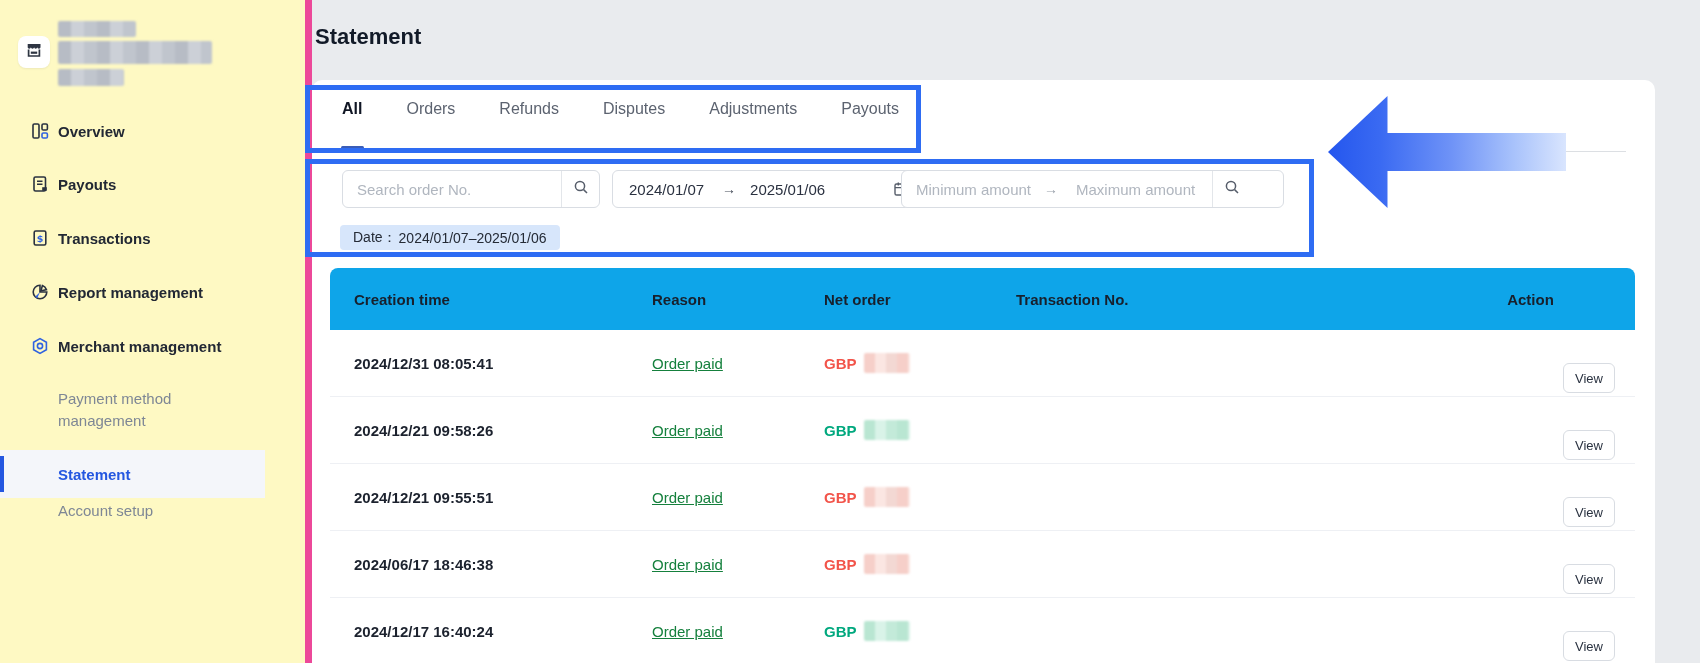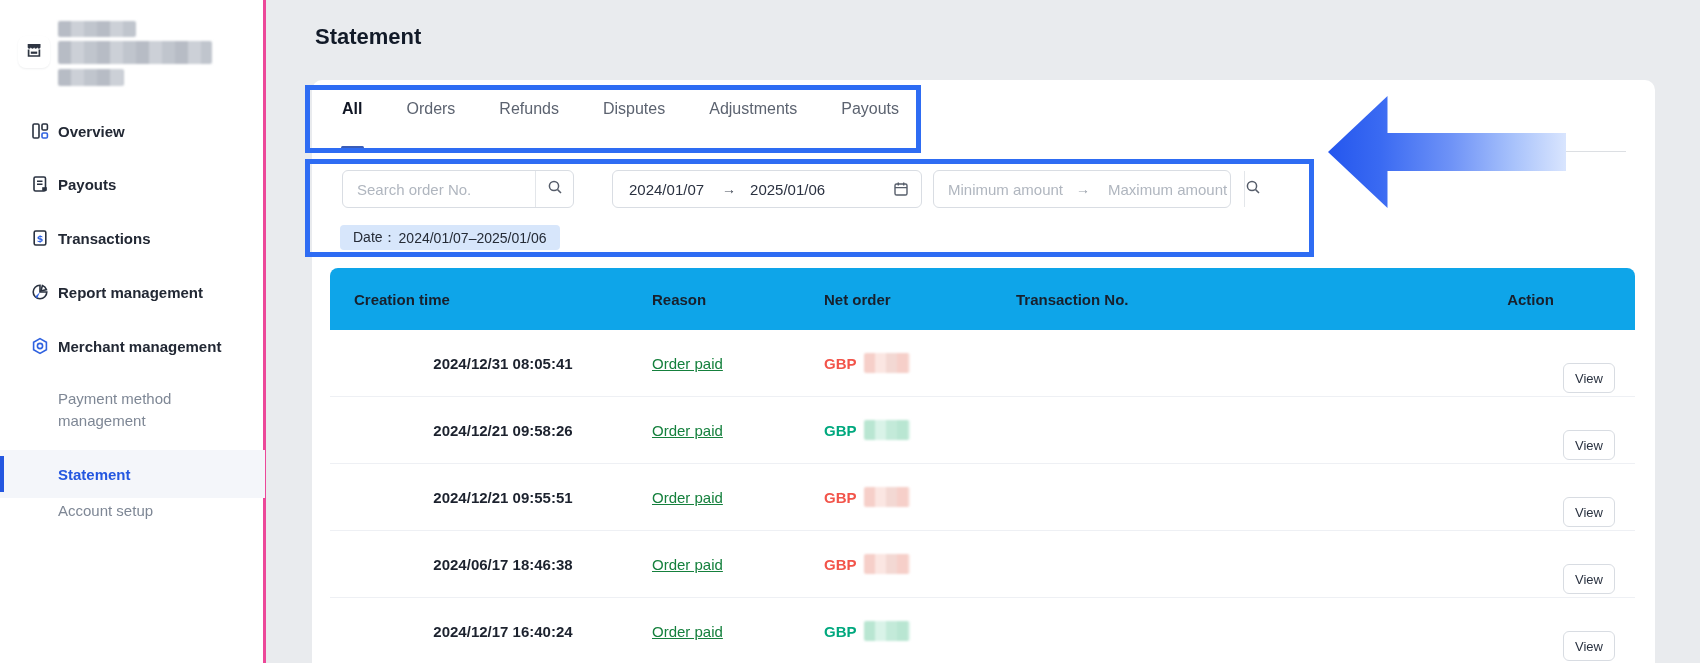--- a/index.html
+++ b/index.html
@@ -12,22 +12,22 @@
     color:#20242c;
   }
   :root{
     --accent:#2e6cf3;
     --active-blue:#2457e0;
     --neg:#f2544a;
     --pos:#00a87e;
   }
   
   .sidebar{
-    position:absolute; left:0; top:0; width:266px; height:663px;
-    background:#ffffff; border-right:3px solid #ec4899;
+    position:absolute; left:0; top:0; width:312px; height:663px;
+    background:#fef9c3; border-right:7px solid #ec4899;
   }
   .logo-box{
     position:absolute; left:18px; top:36px; width:32px; height:32px;
     background:#fff; border-radius:8px; display:flex; align-items:center; justify-content:center;
     box-shadow:0 1px 2px rgba(40,50,70,.08);
   }
   .blur-line{ position:absolute; border-radius:2px; filter:blur(1.2px);
     background:repeating-linear-gradient(90deg,#b7bcc5 0 13px,#ccd0d7 13px 26px,#c0c5cd 26px 39px);}
   .bl1{ left:58px; top:21px;  width:78px;  height:16px; }
   .bl2{ left:58px; top:41px;  width:154px; height:23px; }
@@ -51,46 +51,46 @@
   .tabs{ position:absolute; left:30px; top:20px; display:flex; align-items:center; gap:44px; }
   .tab{ font-size:16px; color:#5c6370; cursor:pointer; white-space:nowrap; }
   .tab.active{ color:#101624; font-weight:700; }
   .tab-underline{ position:absolute; left:29px; top:66px; width:23px; height:3px; background:#3a5db8; border-radius:2px; }
   
   .fbox{ position:absolute; top:90px; height:38px; border:1px solid #d9dde3; border-radius:6px; background:#fff;
          display:flex; align-items:center; }
   .fbox input{ border:none; outline:none; font-size:15px; color:#2a3140; background:transparent;
                font-family:"Liberation Sans","DejaVu Sans",sans-serif;}
   .fbox input::placeholder{ color:#b0b6bf; }
-  .search-box{ left:30px; width:232px; }
+  .search-box{ left:30px; width:258px; }
   .search-box input{ flex:1; padding:0 10px 0 14px; min-width:0;}
   .icon-zone{ width:38px; height:100%; display:flex; align-items:center; justify-content:center;
               border-left:1px solid #e3e6ea; cursor:pointer; }
   .date-box{ left:300px; width:310px; padding:0 12px 0 16px; cursor:pointer;}
   .date-val{ font-size:15px; color:#2a3140; }
   .date-arrow{ margin:0 14px 0 18px; color:#434a57; font-size:14px; }
   .date-cal{ margin-left:auto; display:flex; cursor:pointer; }
-  .amount-box{ left:621px; width:298px; }
+  .amount-box{ left:589px; width:383px; }
   .amount-box input{ padding-left:14px; }
   .amt-min{ width:142px; }
   .amt-max{ width:150px; }
   .amt-arrow{ color:#9aa1ab; font-size:14px; margin-right:4px;}
   
   .chip{ position:absolute; left:28px; top:145px; height:25px; padding:0 13px; background:#d7e6fb;
          border-radius:4px; display:flex; align-items:center; font-size:14px; color:#252b36; }
   .chip .chip-val{ margin-left:2px; }
   
   .thead, .trow{ display:grid; grid-template-columns:298px 172px 192px 430px 1fr; align-items:center; padding-left:24px; }
   .thead{
     position:absolute; left:18px; top:188px; width:1305px; height:62px;
     background:#0ea5e9; border-radius:8px 8px 0 0; font-weight:700; font-size:15px; color:#18202c;
   }
   .tbody{ position:absolute; left:18px; top:250px; width:1305px; }
   .trow{ height:67px; border-bottom:1px solid #eef0f4; background:#fff; font-size:15px; }
-  .c1{ font-weight:600; color:#1c222e;text-align:center; }
+  .c1{ font-weight:600; color:#1c222e; }
   .c2{ color:#15803d;text-decoration:underline; }
   .c3{ display:flex; align-items:center; font-weight:600; }
   .cur.red{ color:var(--neg); } .cur.green{ color:var(--pos); }
   .c5{ display:flex; justify-content:flex-end; padding-right:20px; }
   .view-btn{ width:52px; height:30px; background:#fff; border:1px solid #d8dce2; border-radius:6px;
              font-size:13px; color:#2a3240; cursor:pointer; font-family:inherit;margin-top:30px; }
   
   .mosaic{ border-radius:2px; filter:blur(1.2px); display:inline-block; }
   .amt{ width:46px; height:20px; margin-left:7px; }
   .amt.red{ background:repeating-linear-gradient(90deg,#f6cfc9 0 11px,#fbe6e2 11px 22px,#f3d8d3 22px 33px);}

